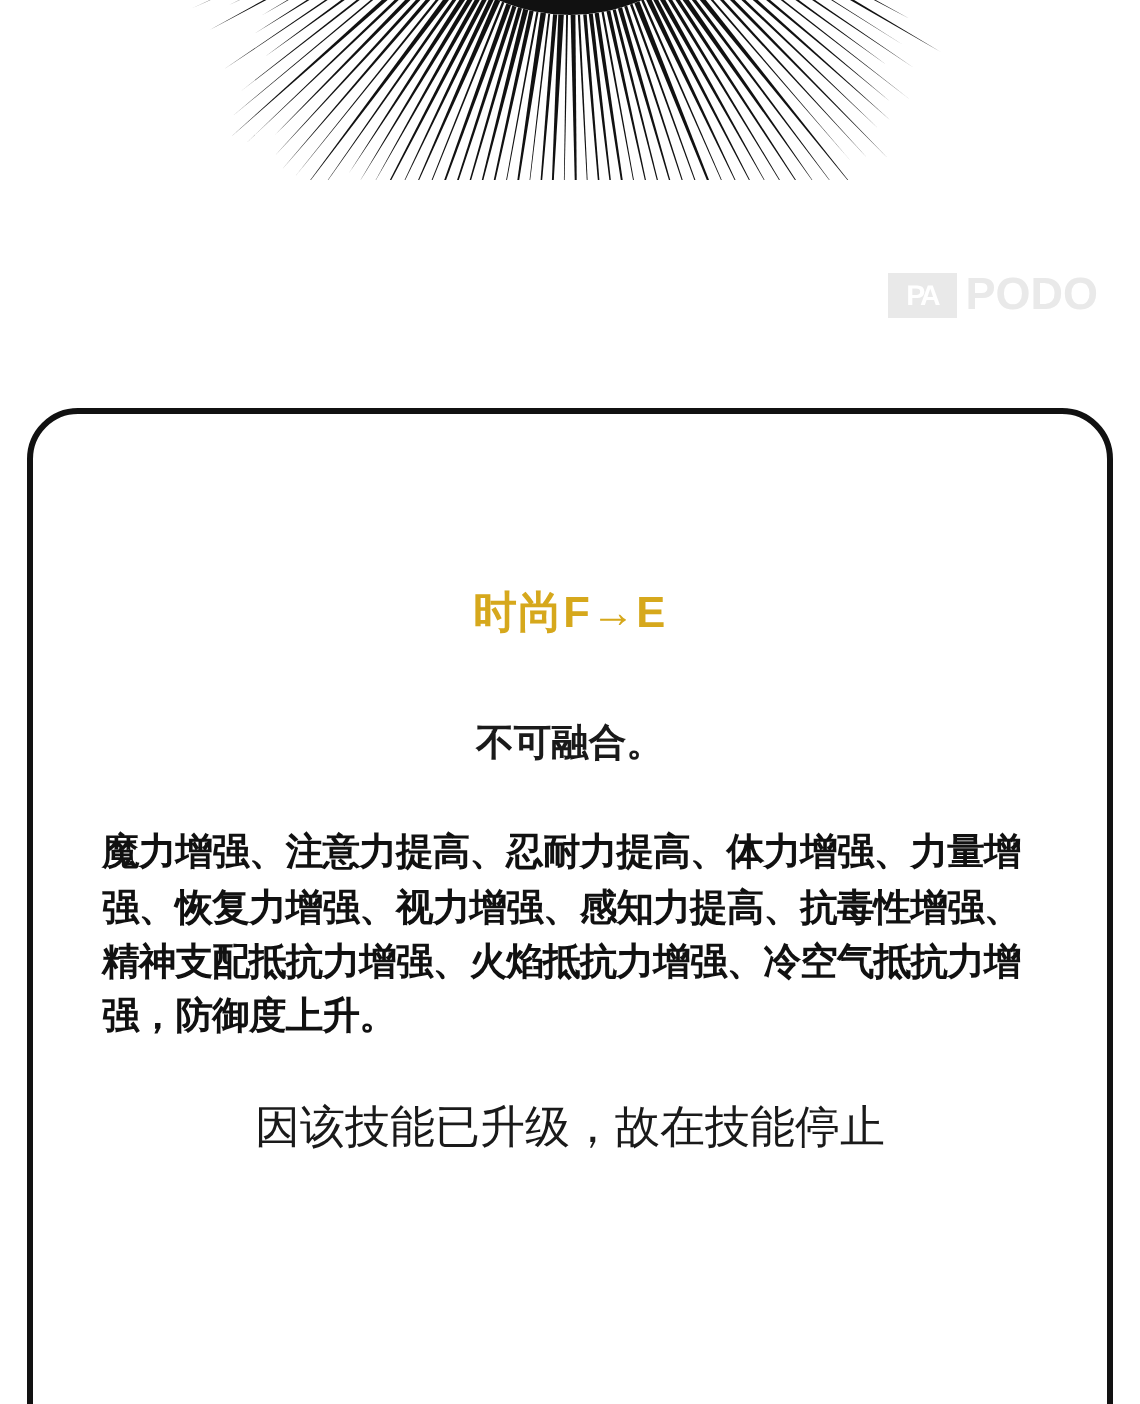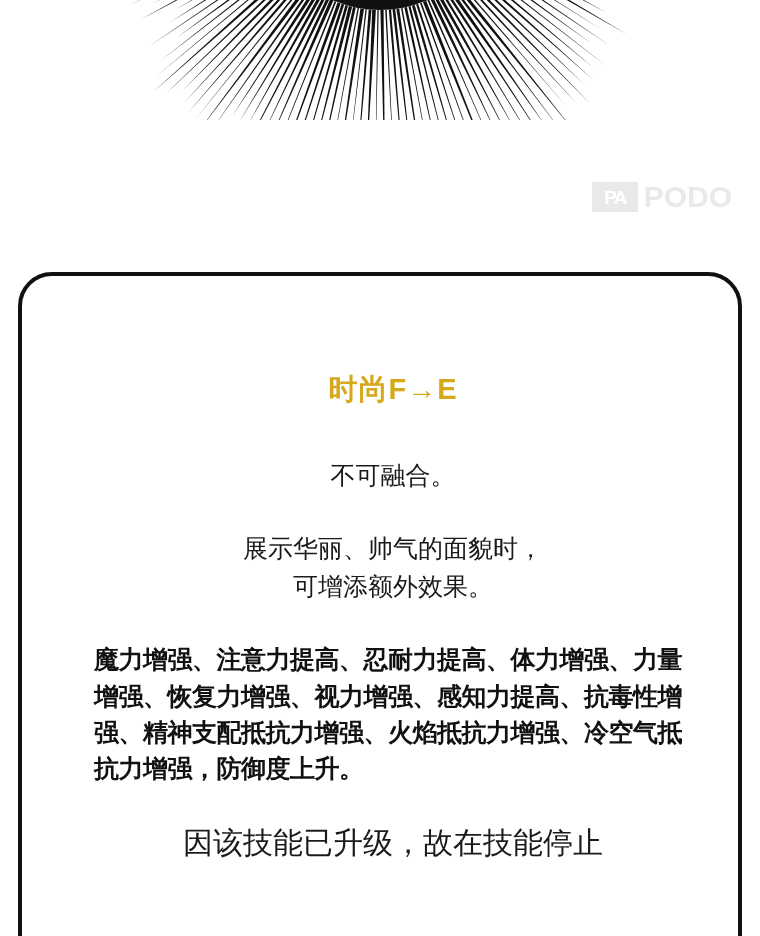--- a/index.html
+++ b/index.html
@@ -68,39 +68,40 @@
     top: 272px;
     width: 724px;
     height: 700px;
     border: 4px solid #111111;
     border-radius: 34px;
     background: #ffffff;
     box-sizing: border-box;
     overflow: hidden;
   }
   .panel-inner {
-    padding: 96px 46px 0 72px;
+    padding: 96px 46px 0 46px;
     text-align: center;
+    margin-top: 20px;
   }
 
   .skill-title {
     font-size: 29px;
     font-weight: bold;
     color: #d6a81c;
     letter-spacing: 1px;
     margin: 0 0 50px 0;
     line-height: 1.2;
   }
 
   .para {
     font-size: 25px;
     color: #1a1a1a;
     line-height: 1.5;
     margin: 0 0 36px 0;
-    font-weight: 400;
+    font-weight: 700;
   }
   .para.tight { margin-bottom: 34px; }
 
   .effects {
     font-size: 25px;
     color: #111111;
     font-weight: bold;
     line-height: 1.45;
     text-align: left;
     margin: 6px 0 34px 0;
@@ -325,18 +326,16 @@
   <div class="wm-mark">
     <span>PA</span>
   </div>
   <div class="wm-text">PODO</div>
 </div>
 
 <div class="panel">
   <div class="panel-inner">
     <div class="skill-title">时尚F→E</div>
     <p class="para">不可融合。</p>
-    <p class="para" style="white-space: pre-line;">展示华丽、帅气的面貌时，
-可增添额外效果。</p>
     <p class="effects">魔力增强、注意力提高、忍耐力提高、体力增强、力量增强、恢复力增强、视力增强、感知力提高、抗毒性增强、精神支配抵抗力增强、火焰抵抗力增强、冷空气抵抗力增强，防御度上升。</p>
     <p class="para-last">因该技能已升级，故在技能停止</p>
   </div>
 </div>
 
 </body></html>

